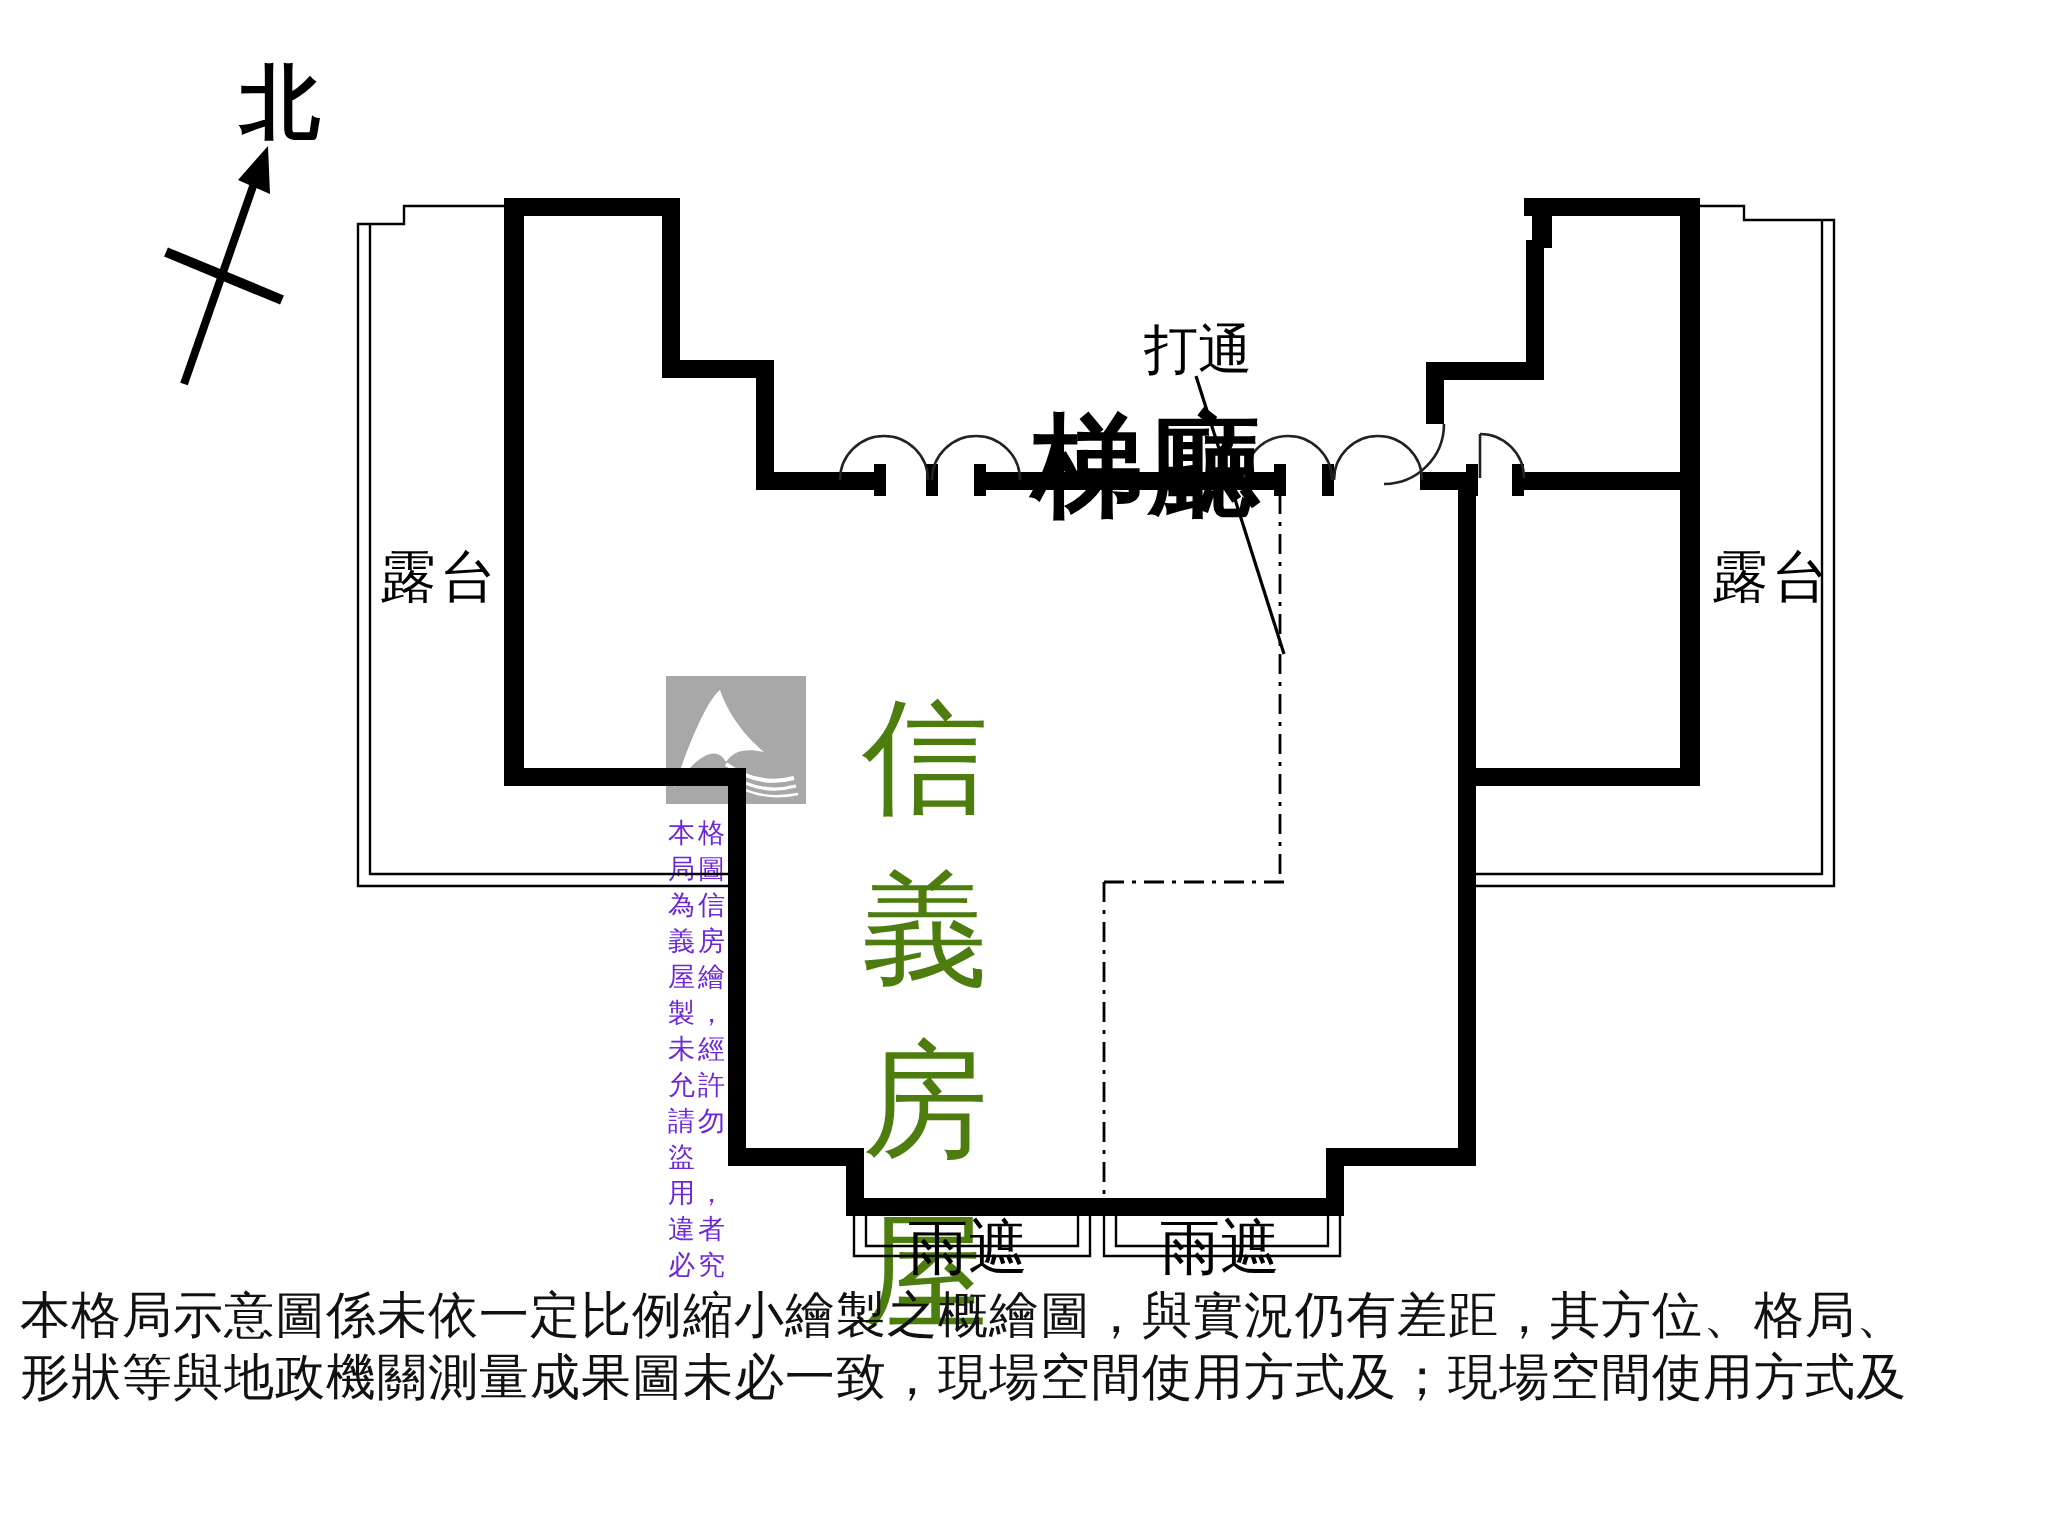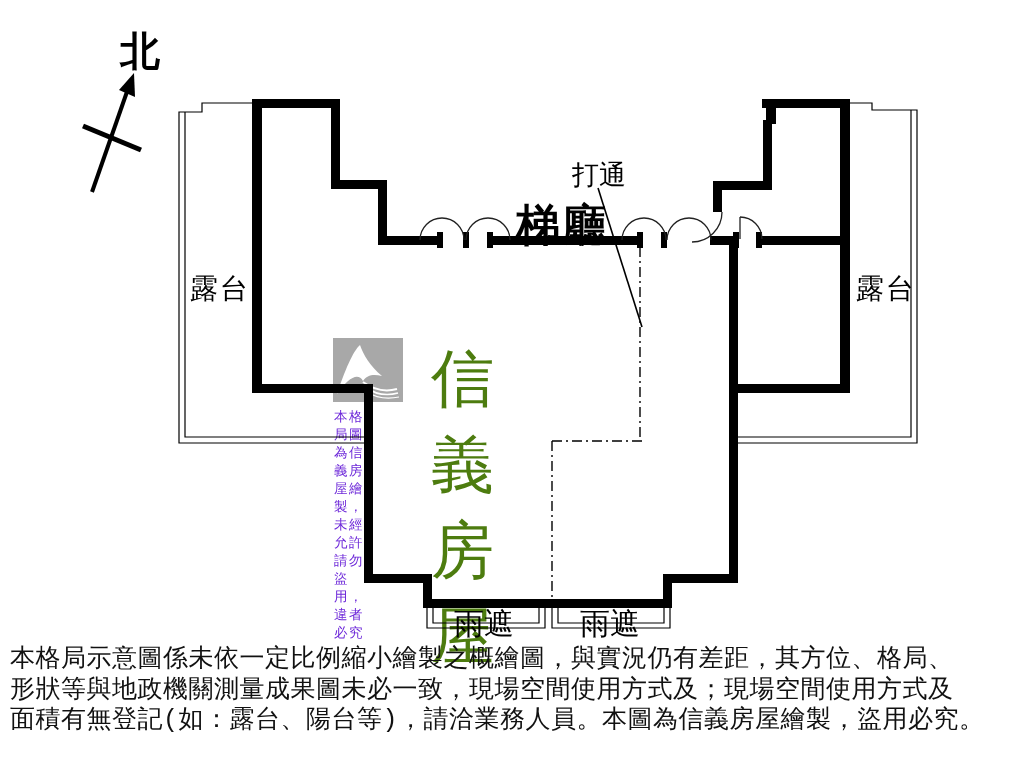--- a/index.html
+++ b/index.html
@@ -113,24 +113,23 @@
       <line x1="552" y1="441" x2="644" y2="441"></line>
       <line x1="552" y1="441" x2="552" y2="601"></line>
     </g>
 
     <line x1="598" y1="188" x2="642" y2="327" stroke="#000" stroke-width="1.6"></line>
   </svg>
 
   <div class="abs plan-label" style="left:120px;top:24px;font-size:40px;font-weight:bold;">北</div>
   <div class="abs plan-label" style="left:190px;top:270px;font-size:28px;letter-spacing:2px;">露台</div>
   <div class="abs plan-label" style="left:856px;top:270px;font-size:28px;letter-spacing:2px;">露台</div>
-  <div class="abs plan-label" style="left:516px;top:196px;font-size:44px;font-weight:bold;letter-spacing:2px;">梯廳</div>
+  <div class="abs plan-label" style="left:516px;top:196px;font-size:56px;font-weight:bold;letter-spacing:2px;">梯廳</div>
   <div class="abs plan-label" style="left:572px;top:157px;font-size:27px;">打通</div>
   <div class="abs plan-label" style="left:454px;top:604px;font-size:30px;">雨遮</div>
   <div class="abs plan-label" style="left:580px;top:604px;font-size:30px;">雨遮</div>
 
   <div id="disclaimer" class="abs">
     <div>本格局示意圖係未依一定比例縮小繪製之概繪圖，與實況仍有差距，其方位、格局、</div>
     <div>形狀等與地政機關測量成果圖未必一致，現場空間使用方式及；現場空間使用方式及</div>
-    <div>面積有無登記(如：露台、陽台等)，請洽業務人員。本圖為信義房屋繪製，盜用必究。</div>
   </div>
 
 </div>
 
 </body></html>

